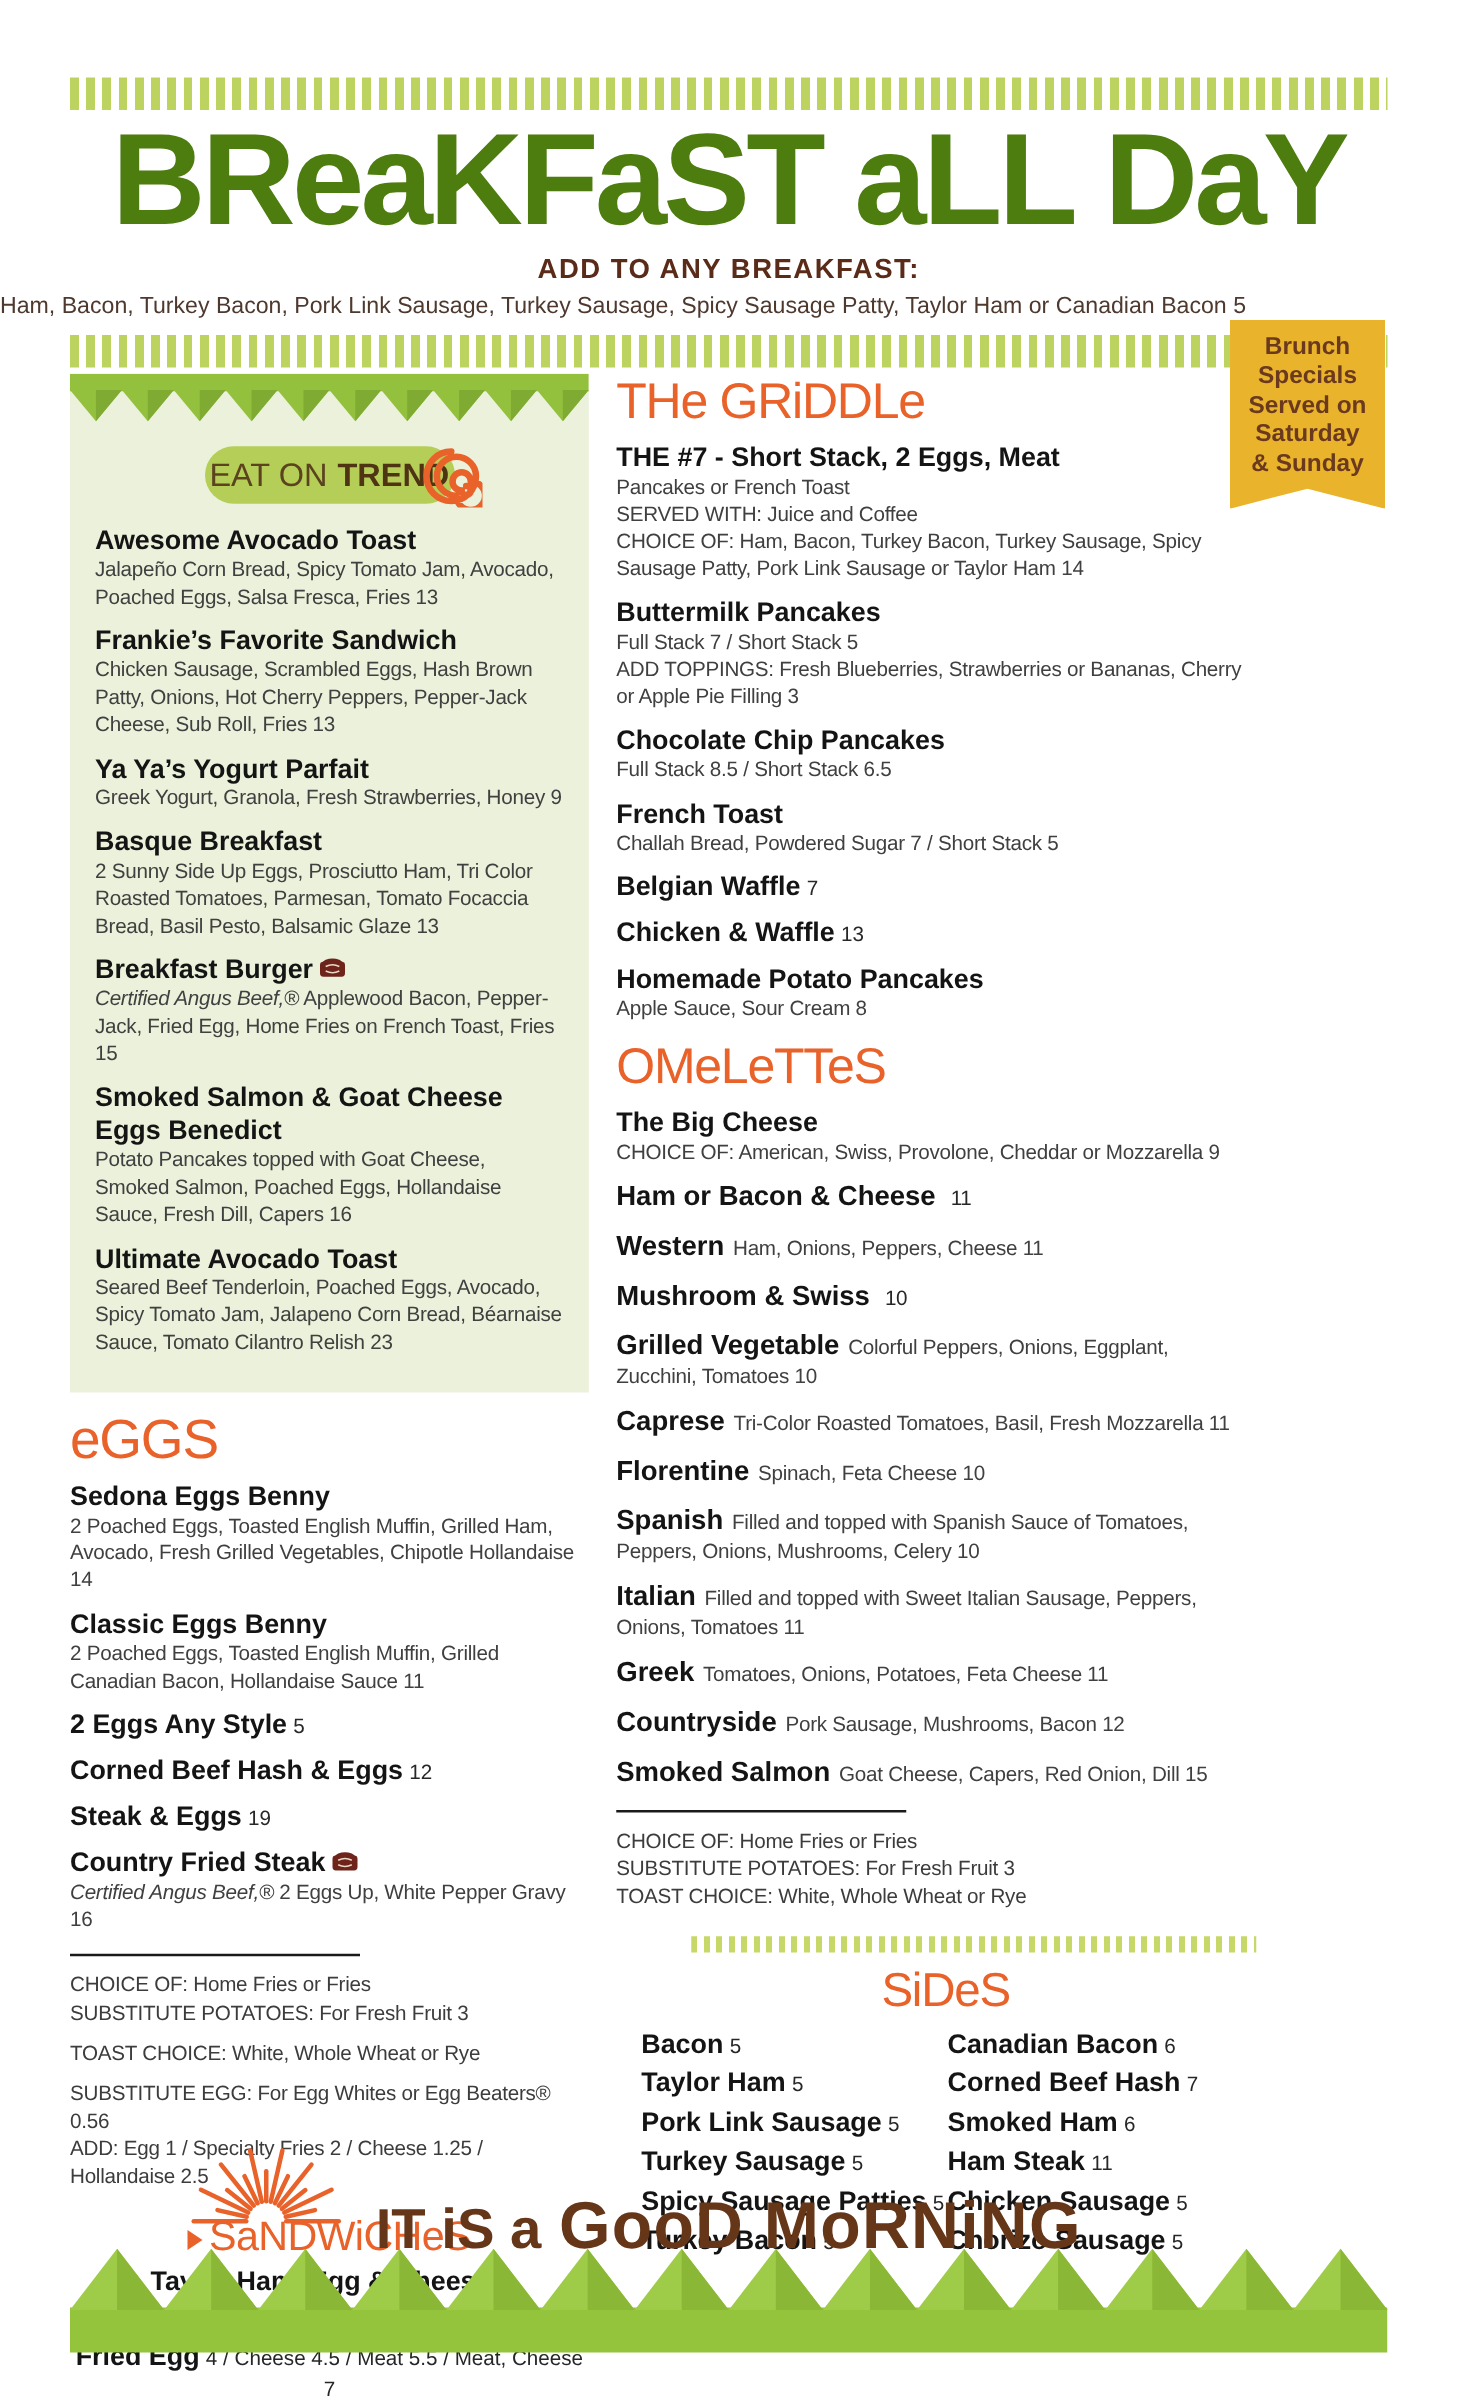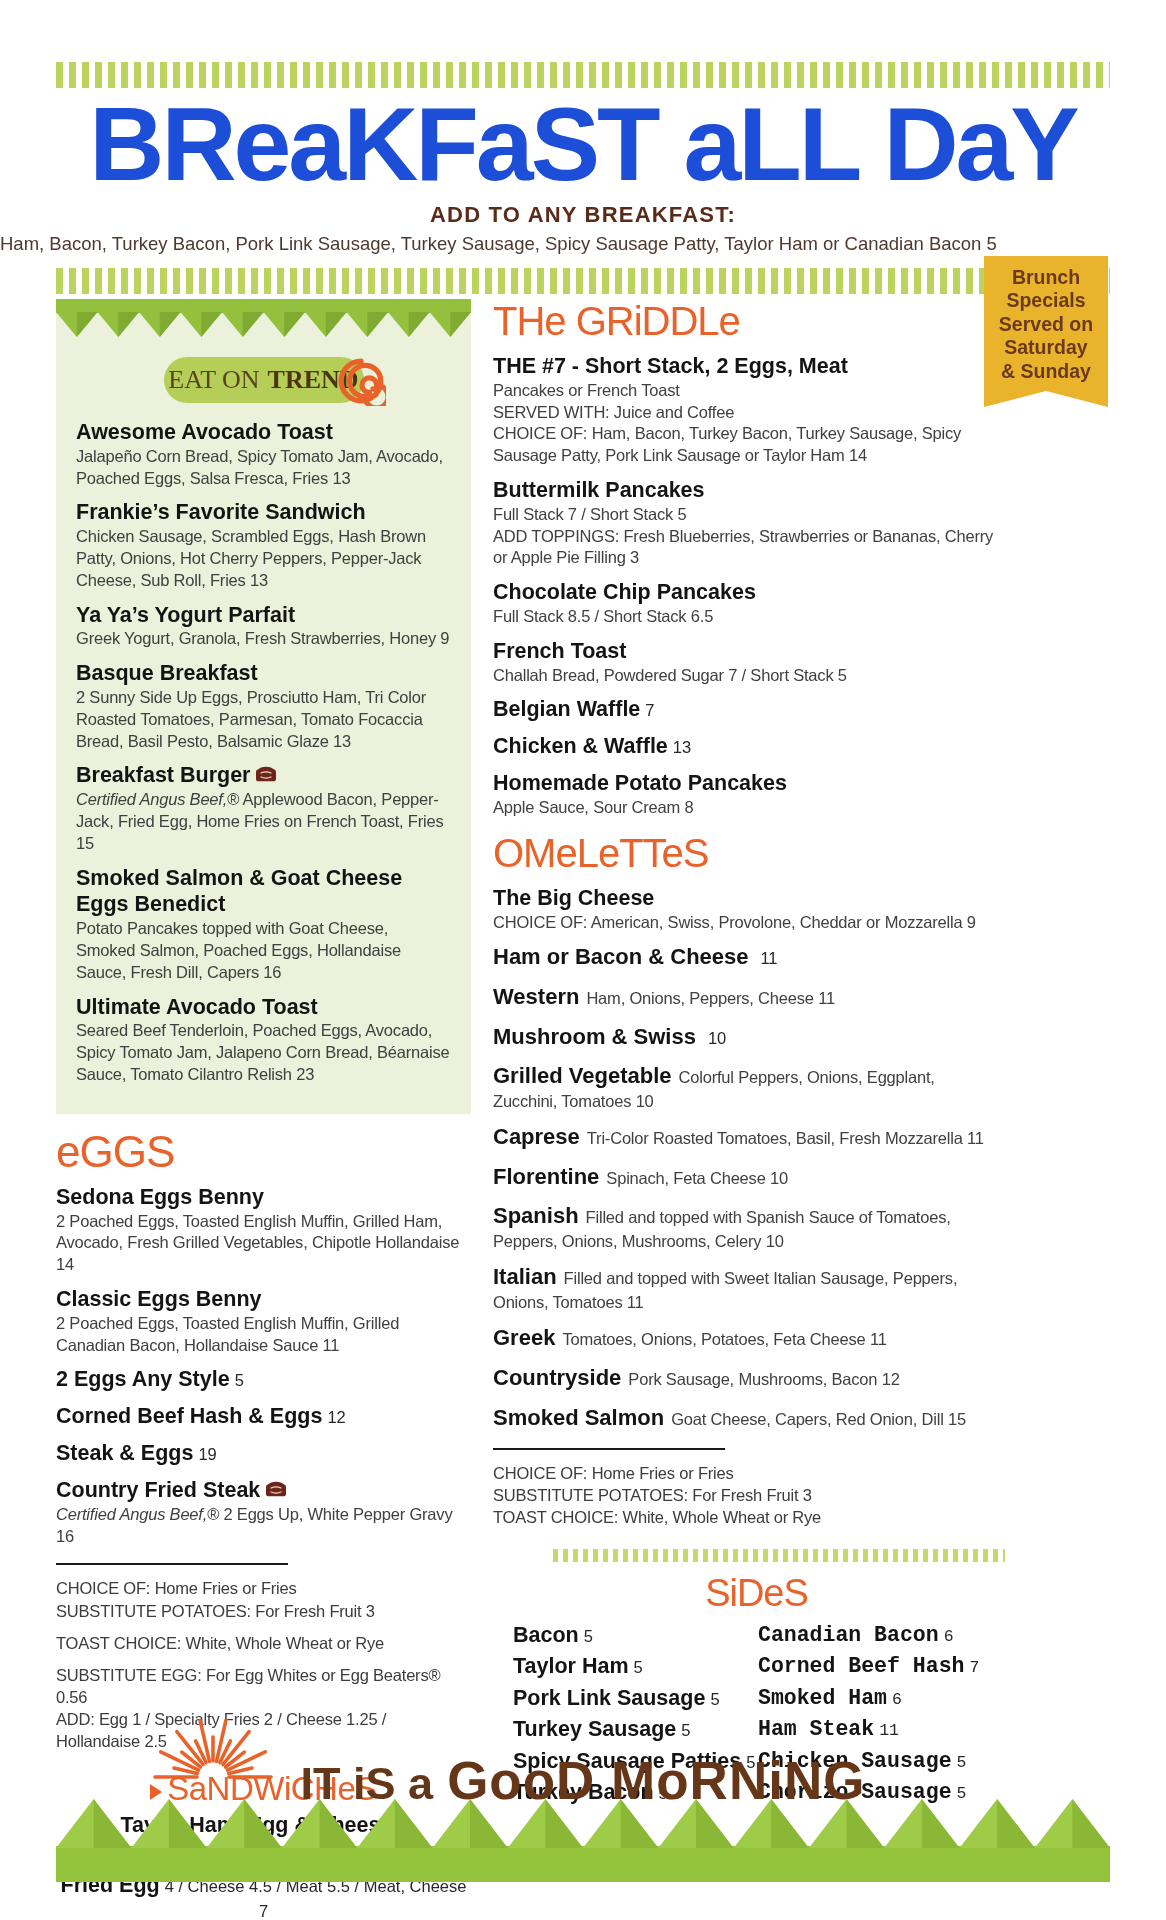--- a/index.html
+++ b/index.html
@@ -7,42 +7,42 @@
   .page {
     position:relative; width:1166px; height:1920px; margin:0 auto;
     background:#fff; overflow:hidden;
     font-family:"Liberation Sans", sans-serif; color:#141414;
   }
   .stripes { height:26px; margin:0 56px;
     background:repeating-linear-gradient(90deg,#BCD35F 0,#BCD35F 7px,#fff 7px,#fff 13px); }
   .top-stripes { margin-top:62px; }
   .mid-stripes { margin-top:13px; }
   .title { margin:4px 0 0; text-align:center; white-space:nowrap;
-    font-size:104px; font-weight:bold; letter-spacing:-3px; line-height:1.0; color:#1d4ed8; }
+    font-size:104px; font-weight:bold; letter-spacing:-3px; line-height:1.0; color:#4d7c0f; }
   .addline1 { margin-top:6px; text-align:center; font-size:22px; font-weight:bold;
     letter-spacing:1.2px; color:#5B2B1A; }
   .addline2 { margin-top:5px; font-size:18.5px; color:#4E392F; }
 
   
   .ribbon { position:absolute; top:256px; right:58px; width:124px; z-index:5;
     background:#E9B32C; color:#6B3A1E; text-align:center; font-weight:bold;
     font-size:19.5px; line-height:1.2; padding:10px 4px 24px;
     clip-path:polygon(0 0,100% 0,100% 100%,50% calc(100% - 16px),0 100%); }
   .ribbon span { display:block; }
 
   .main { display:flex; margin:5px 56px 0; }
   .col-left { flex:0 0 415px; width:415px; }
   .col-right { flex:1; padding-left:22px; }
 
   
   .trend-box { position:relative; background:#EBF1DA; padding:54px 20px 18px; }
   .zz-top { position:absolute; top:0; left:0; width:100%; height:40px; display:block; }
   .pill { position:relative; width:200px; height:46px; margin:4px auto 16px;
     background:#B5CE57; border-radius:24px; display:flex; align-items:center;
-    justify-content:center; gap:8px;font-family:Liberation Serif, serif; }
+    justify-content:center; gap:8px; }
   .pill-reg { font-size:26px; color:#5C431F; }
   .pill-bold { font-size:26px; font-weight:bold; color:#4F3414; }
   .spiral { position:absolute; right:-22px; top:-1px; width:50px; height:50px; }
 
   
   .mi { margin-bottom:10px; }
   .mi-name { font-size:21.5px; font-weight:bold; color:#141414; line-height:1.25; }
   .mi-desc { font-size:16.5px; color:#404040; line-height:1.32; letter-spacing:-0.2px; }
   .price { font-size:16.5px; font-weight:normal; color:#272727; margin-left:5px; }
   .it { font-style:italic; }
@@ -68,21 +68,21 @@
   .om { margin-bottom:11px; max-width:505px; font-size:16.5px; color:#404040;
     line-height:1.3; letter-spacing:-0.2px; }
   .om-name { font-size:22px; font-weight:bold; color:#141414; margin-right:7px; letter-spacing:0; }
 
   
   .mini-stripes { height:13px; margin:20px 0 12px 60px; width:452px;
     background:repeating-linear-gradient(90deg,#C7D868 0 5px,#fff 5px 10px); }
   .sec-sides { font-size:38px; text-align:center; margin:2px 90px 12px 0; letter-spacing:-1px; }
   .sides { display:flex; margin-left:20px; width:490px; }
   .sides-col1 { flex:0 0 245px; }
-  .sides-col2 { flex:1;font-family:Liberation Mono, monospace; }
+  .sides-col2 { flex:1; }
   .side { font-size:21.5px; font-weight:bold; margin-bottom:9px; line-height:1.05; }
 
   
   .sunburst { position:absolute; left:138px; top:1662px; width:150px; height:125px; }
   .tagline { position:absolute; left:0; right:0; top:1750px; text-align:center; color:#653618; }
   .tag-prefix { font-size:45px; font-weight:bold; }
   .tag-main { font-size:53px; font-weight:bold; letter-spacing:1px; margin-left:14px; }
   .zz-bottom-wrap { position:absolute; left:56px; right:56px; top:1794px; height:95px; }
   .zz-bottom-wrap svg { width:100%; height:100%; display:block; }
 </style>

